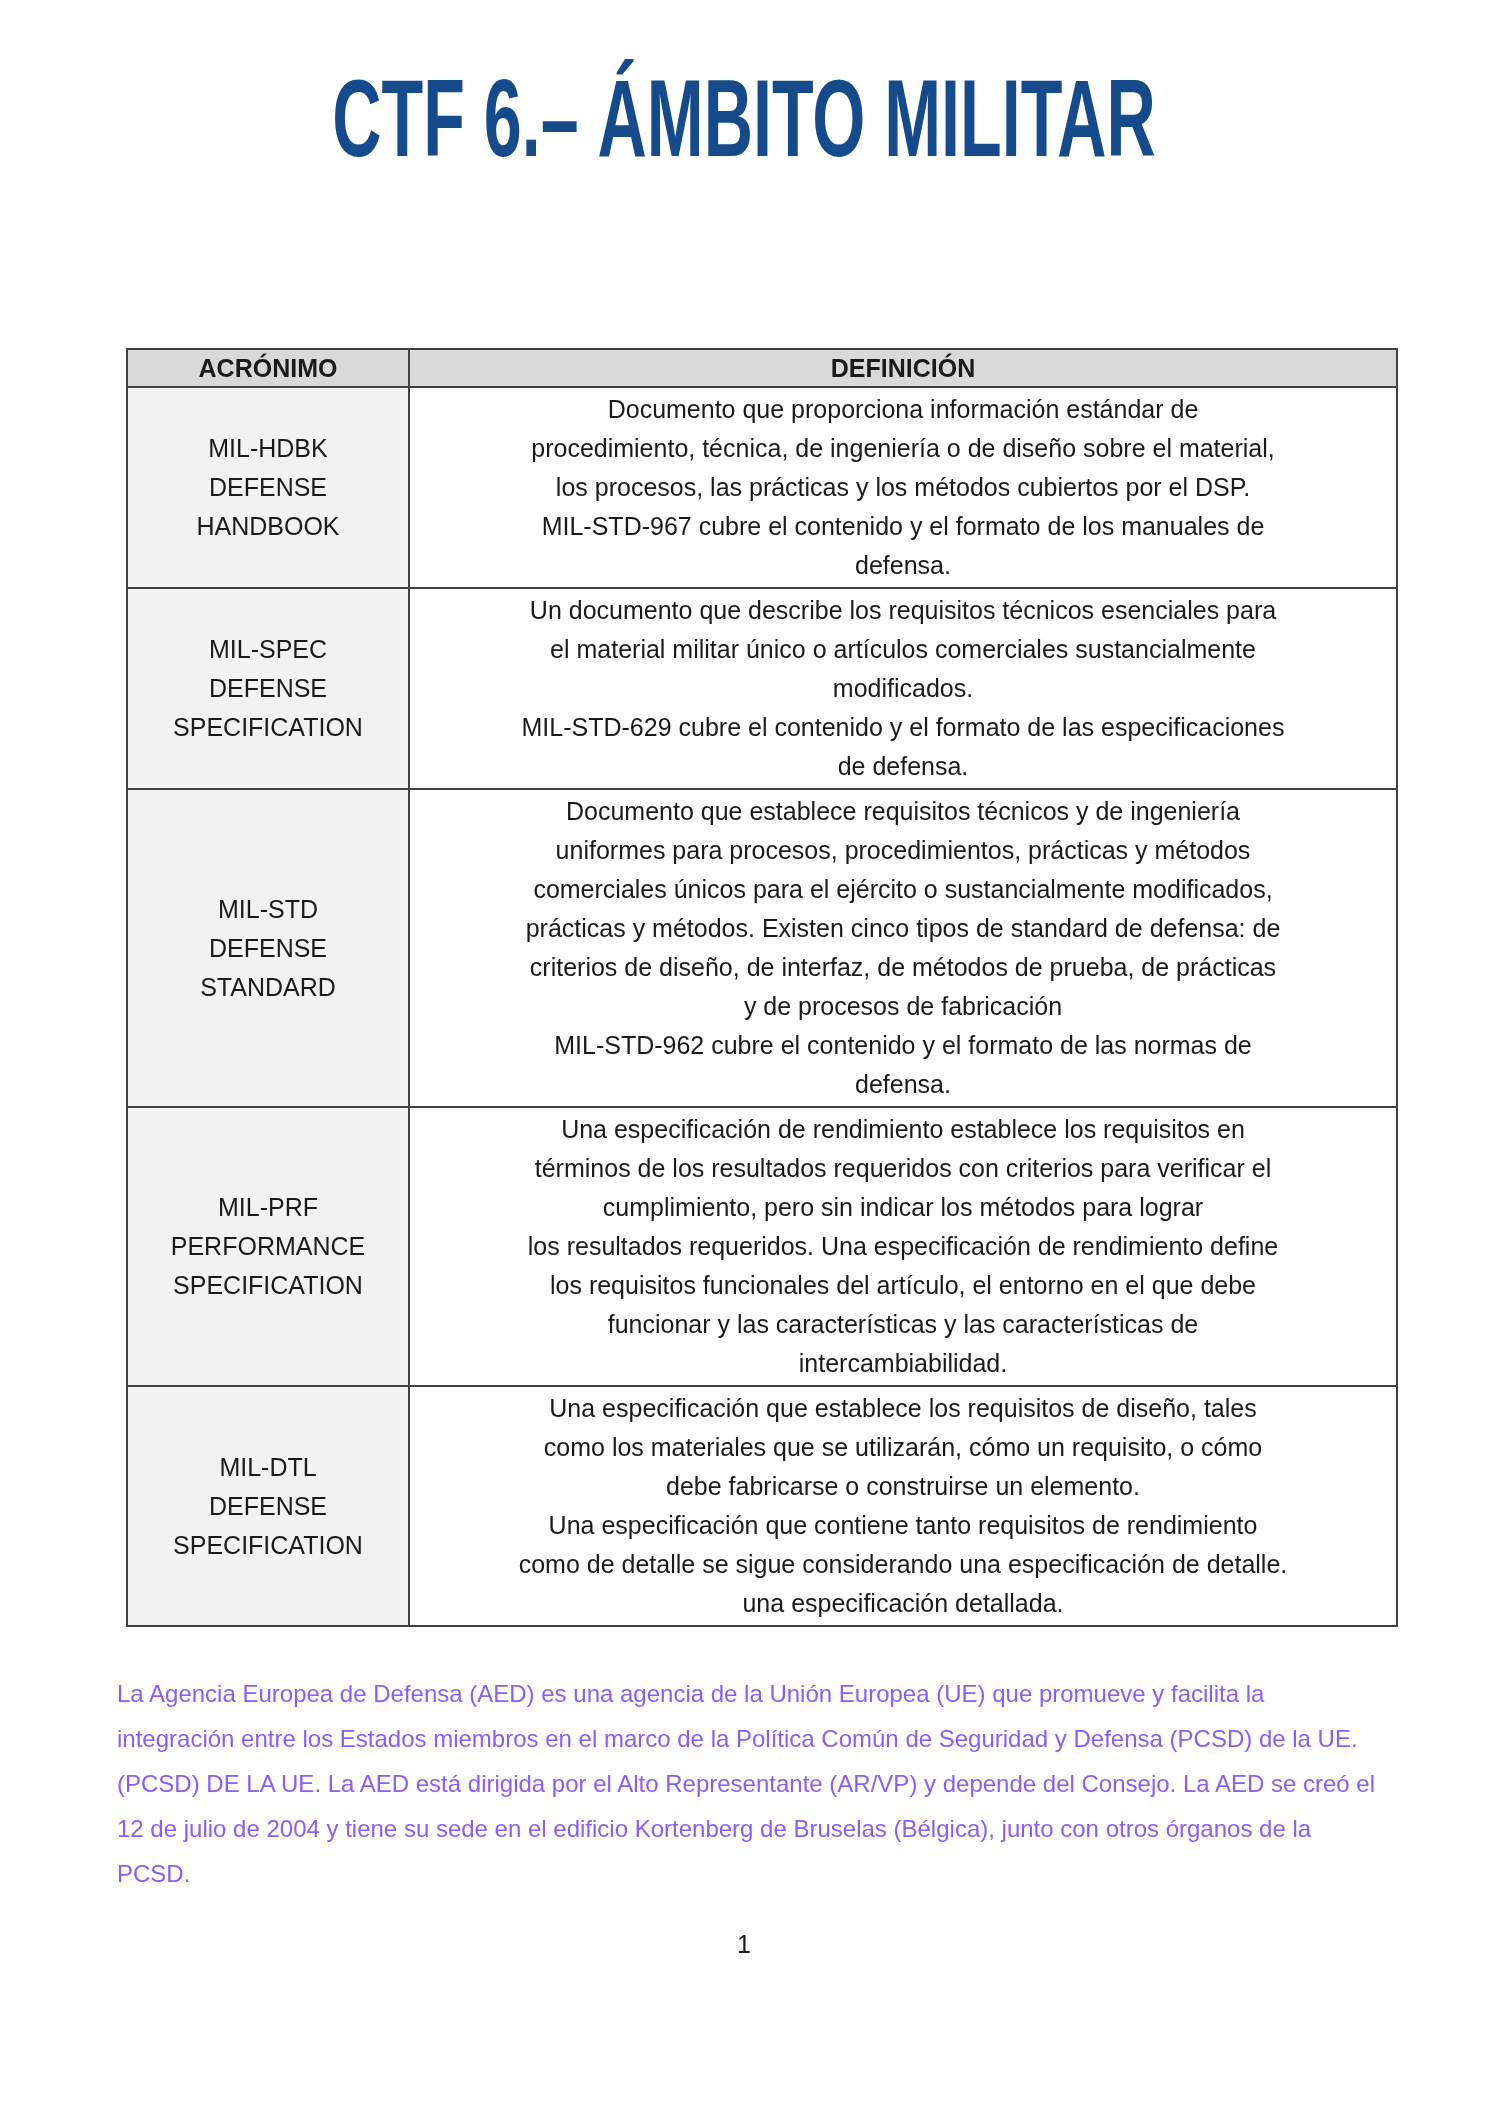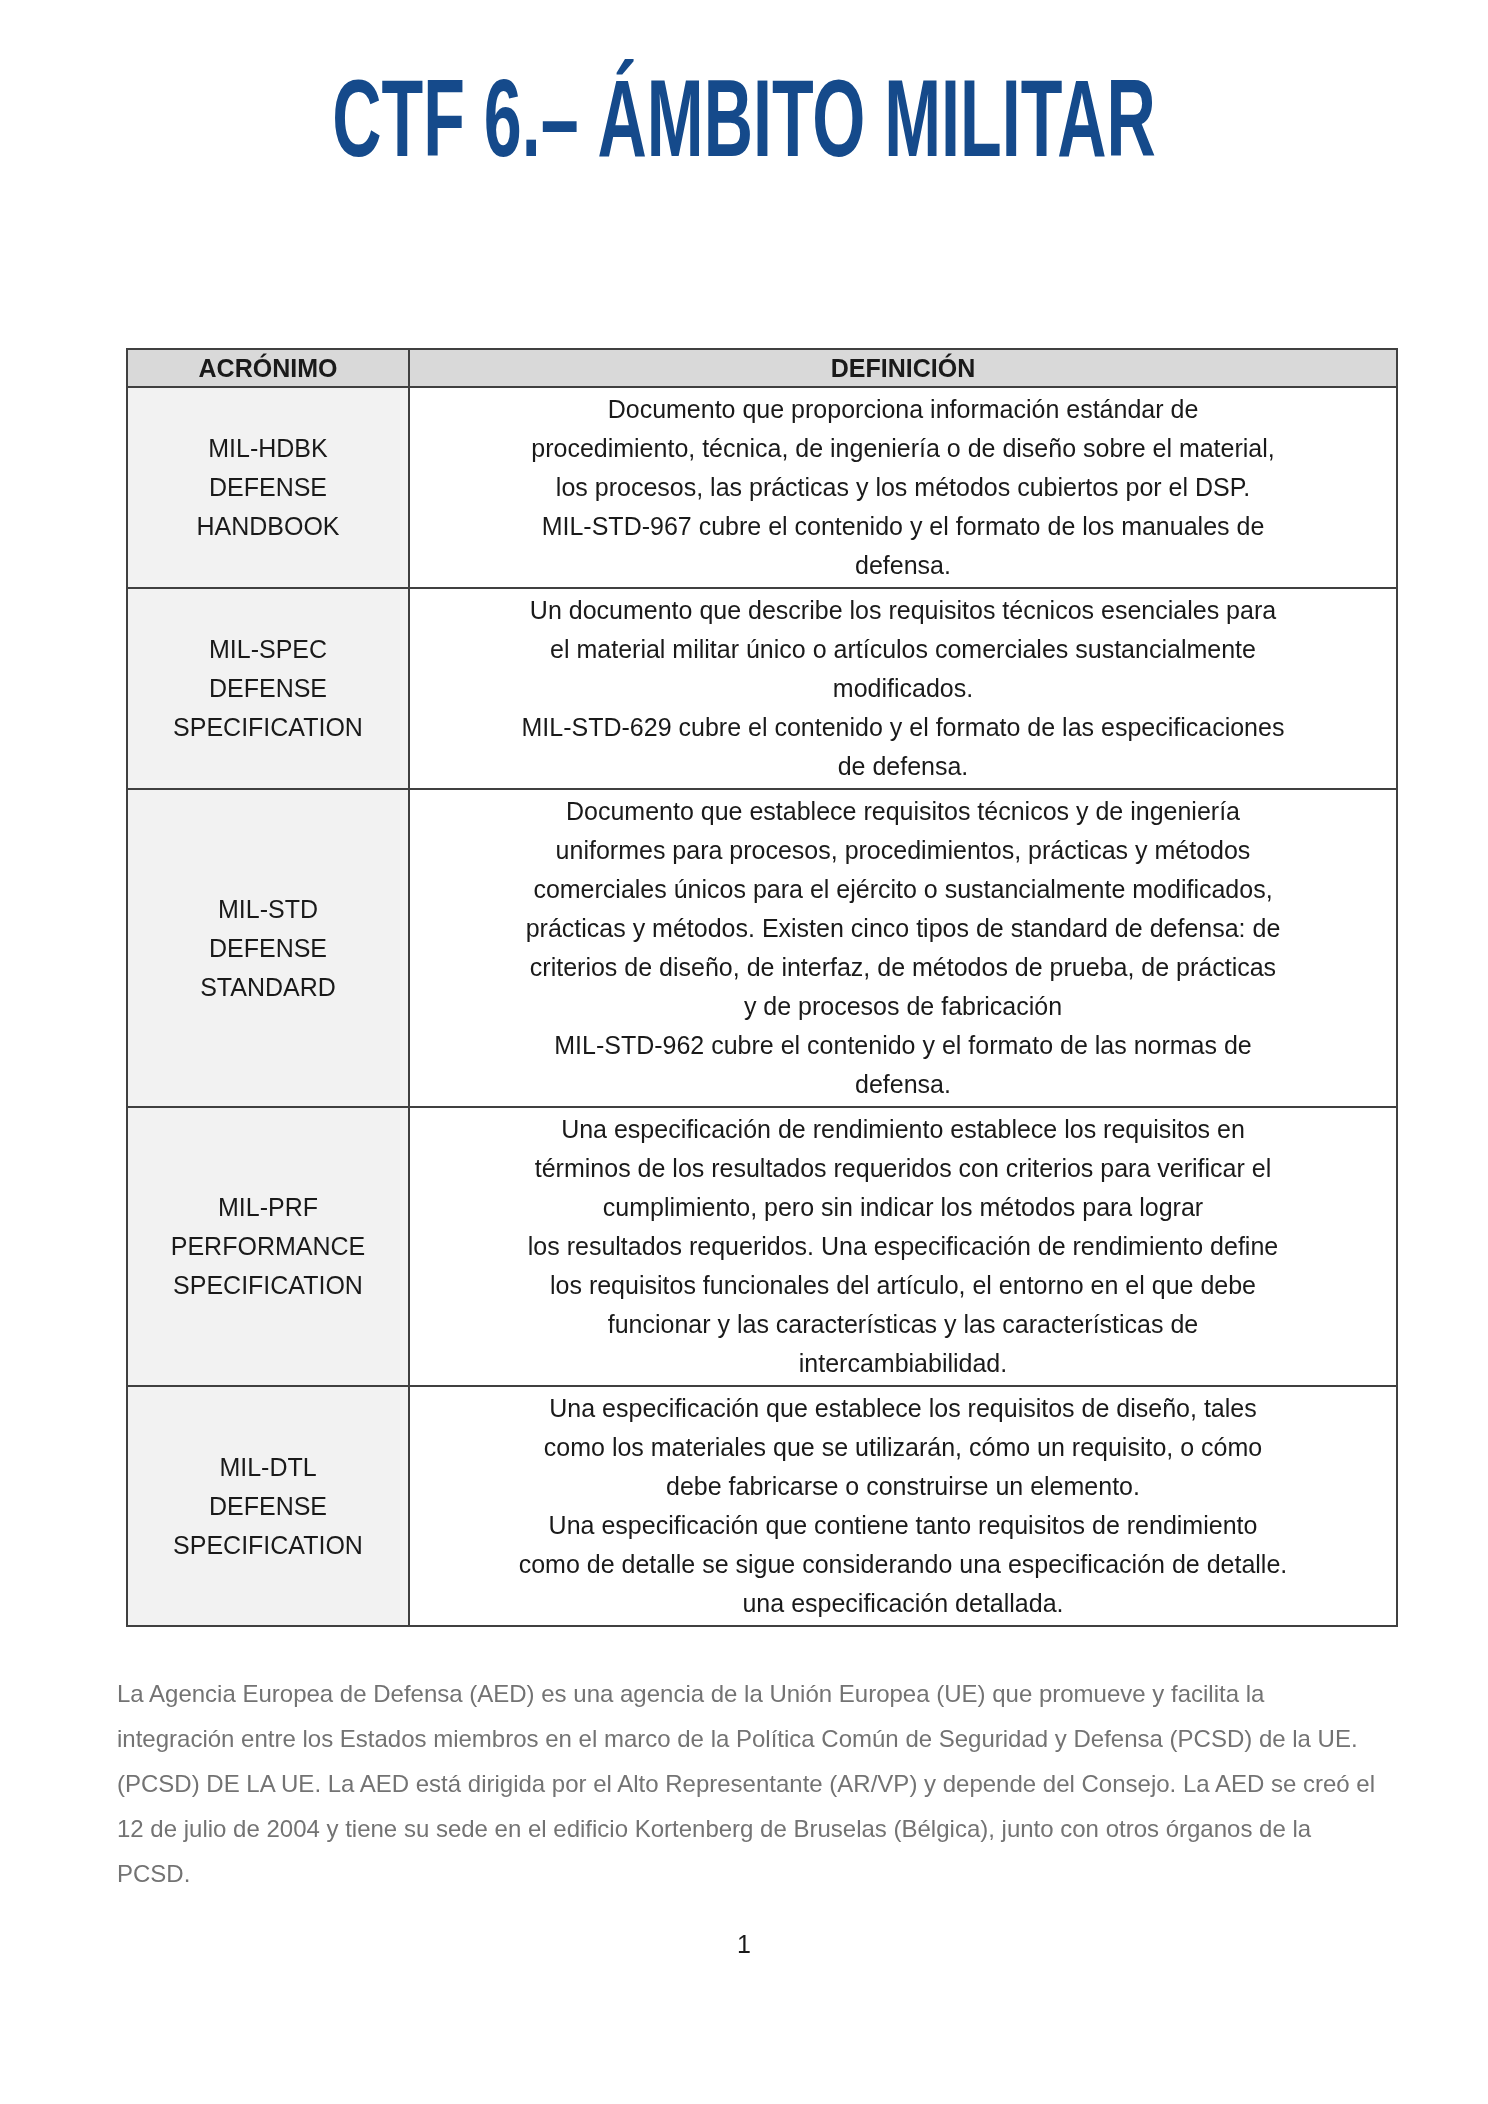--- a/index.html
+++ b/index.html
@@ -62,21 +62,21 @@
     padding: 2px 12px;
   }
   .body-paragraph {
     margin-left: 117px;
     margin-top: 44px;
     width: 1320px;
     font-size: 24px;
     line-height: 45px;
     white-space: pre-line;
     text-align: left;
-    color: #737373;
+    color: #8b5cf6;
   }
   .page-number {
     position: absolute;
     top: 1930px;
     left: 0;
     width: 100%;
     text-align: center;
     font-size: 25px;
     color: #1a1a1a;
   }

